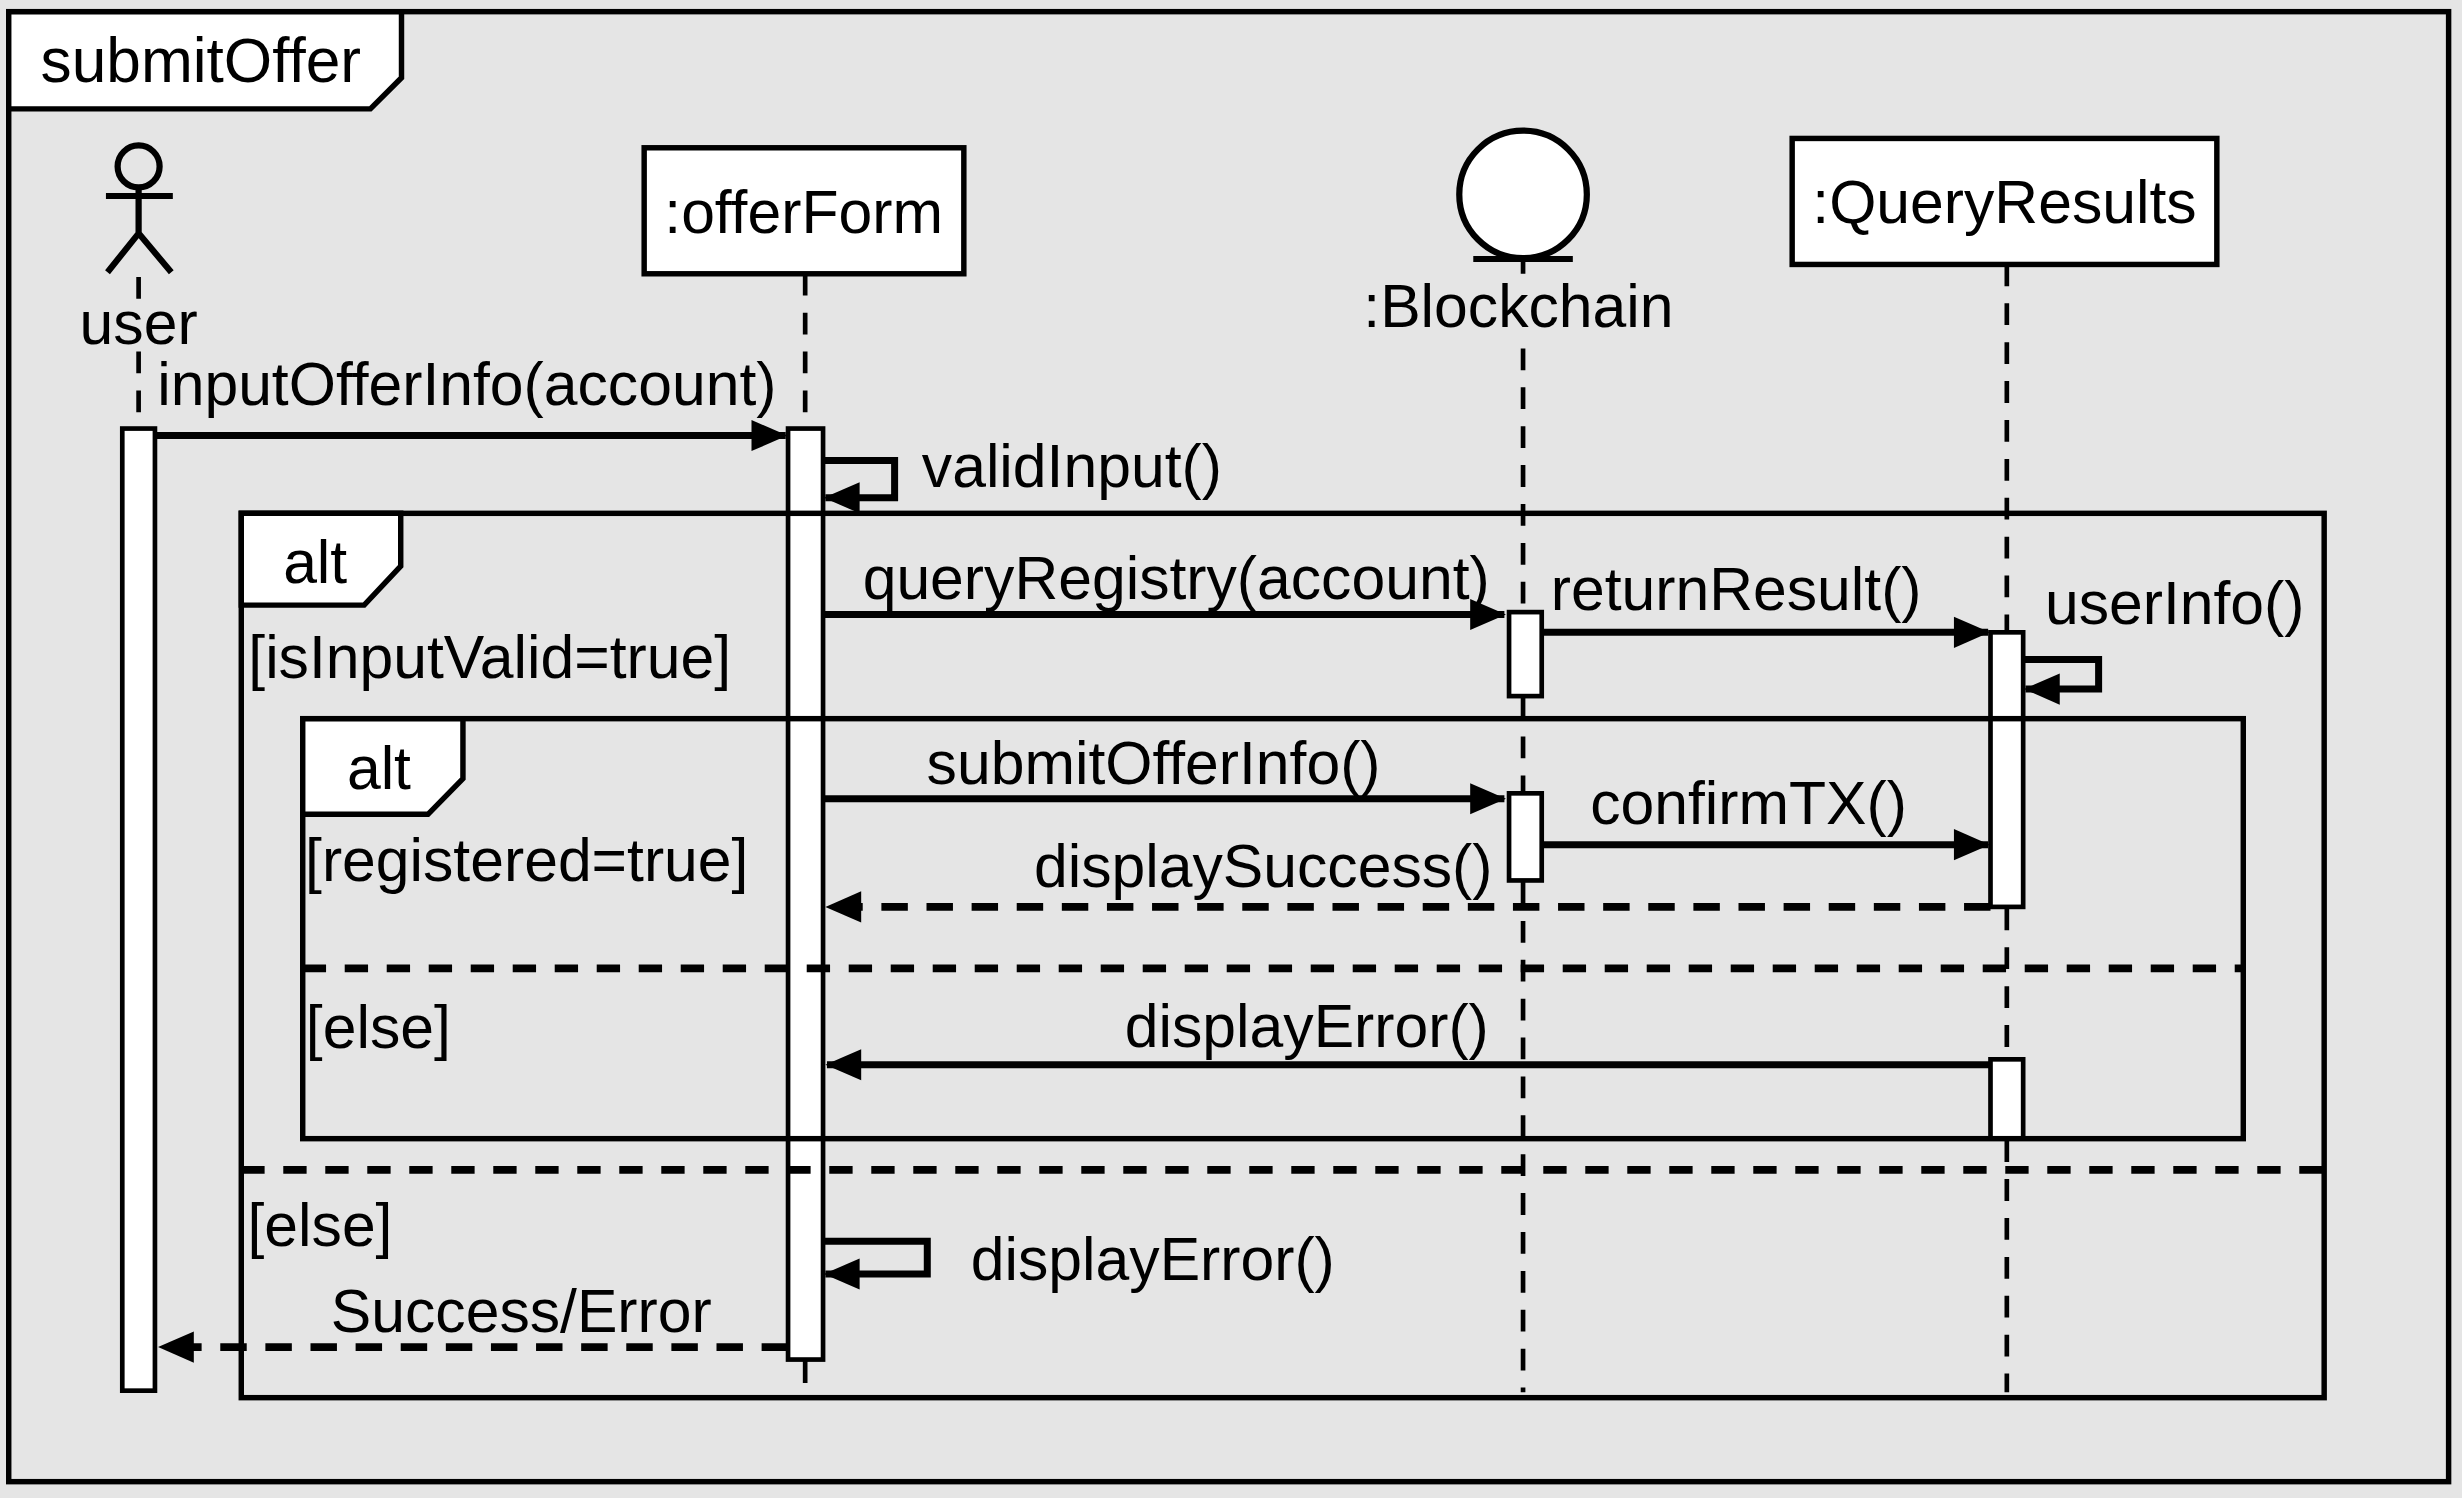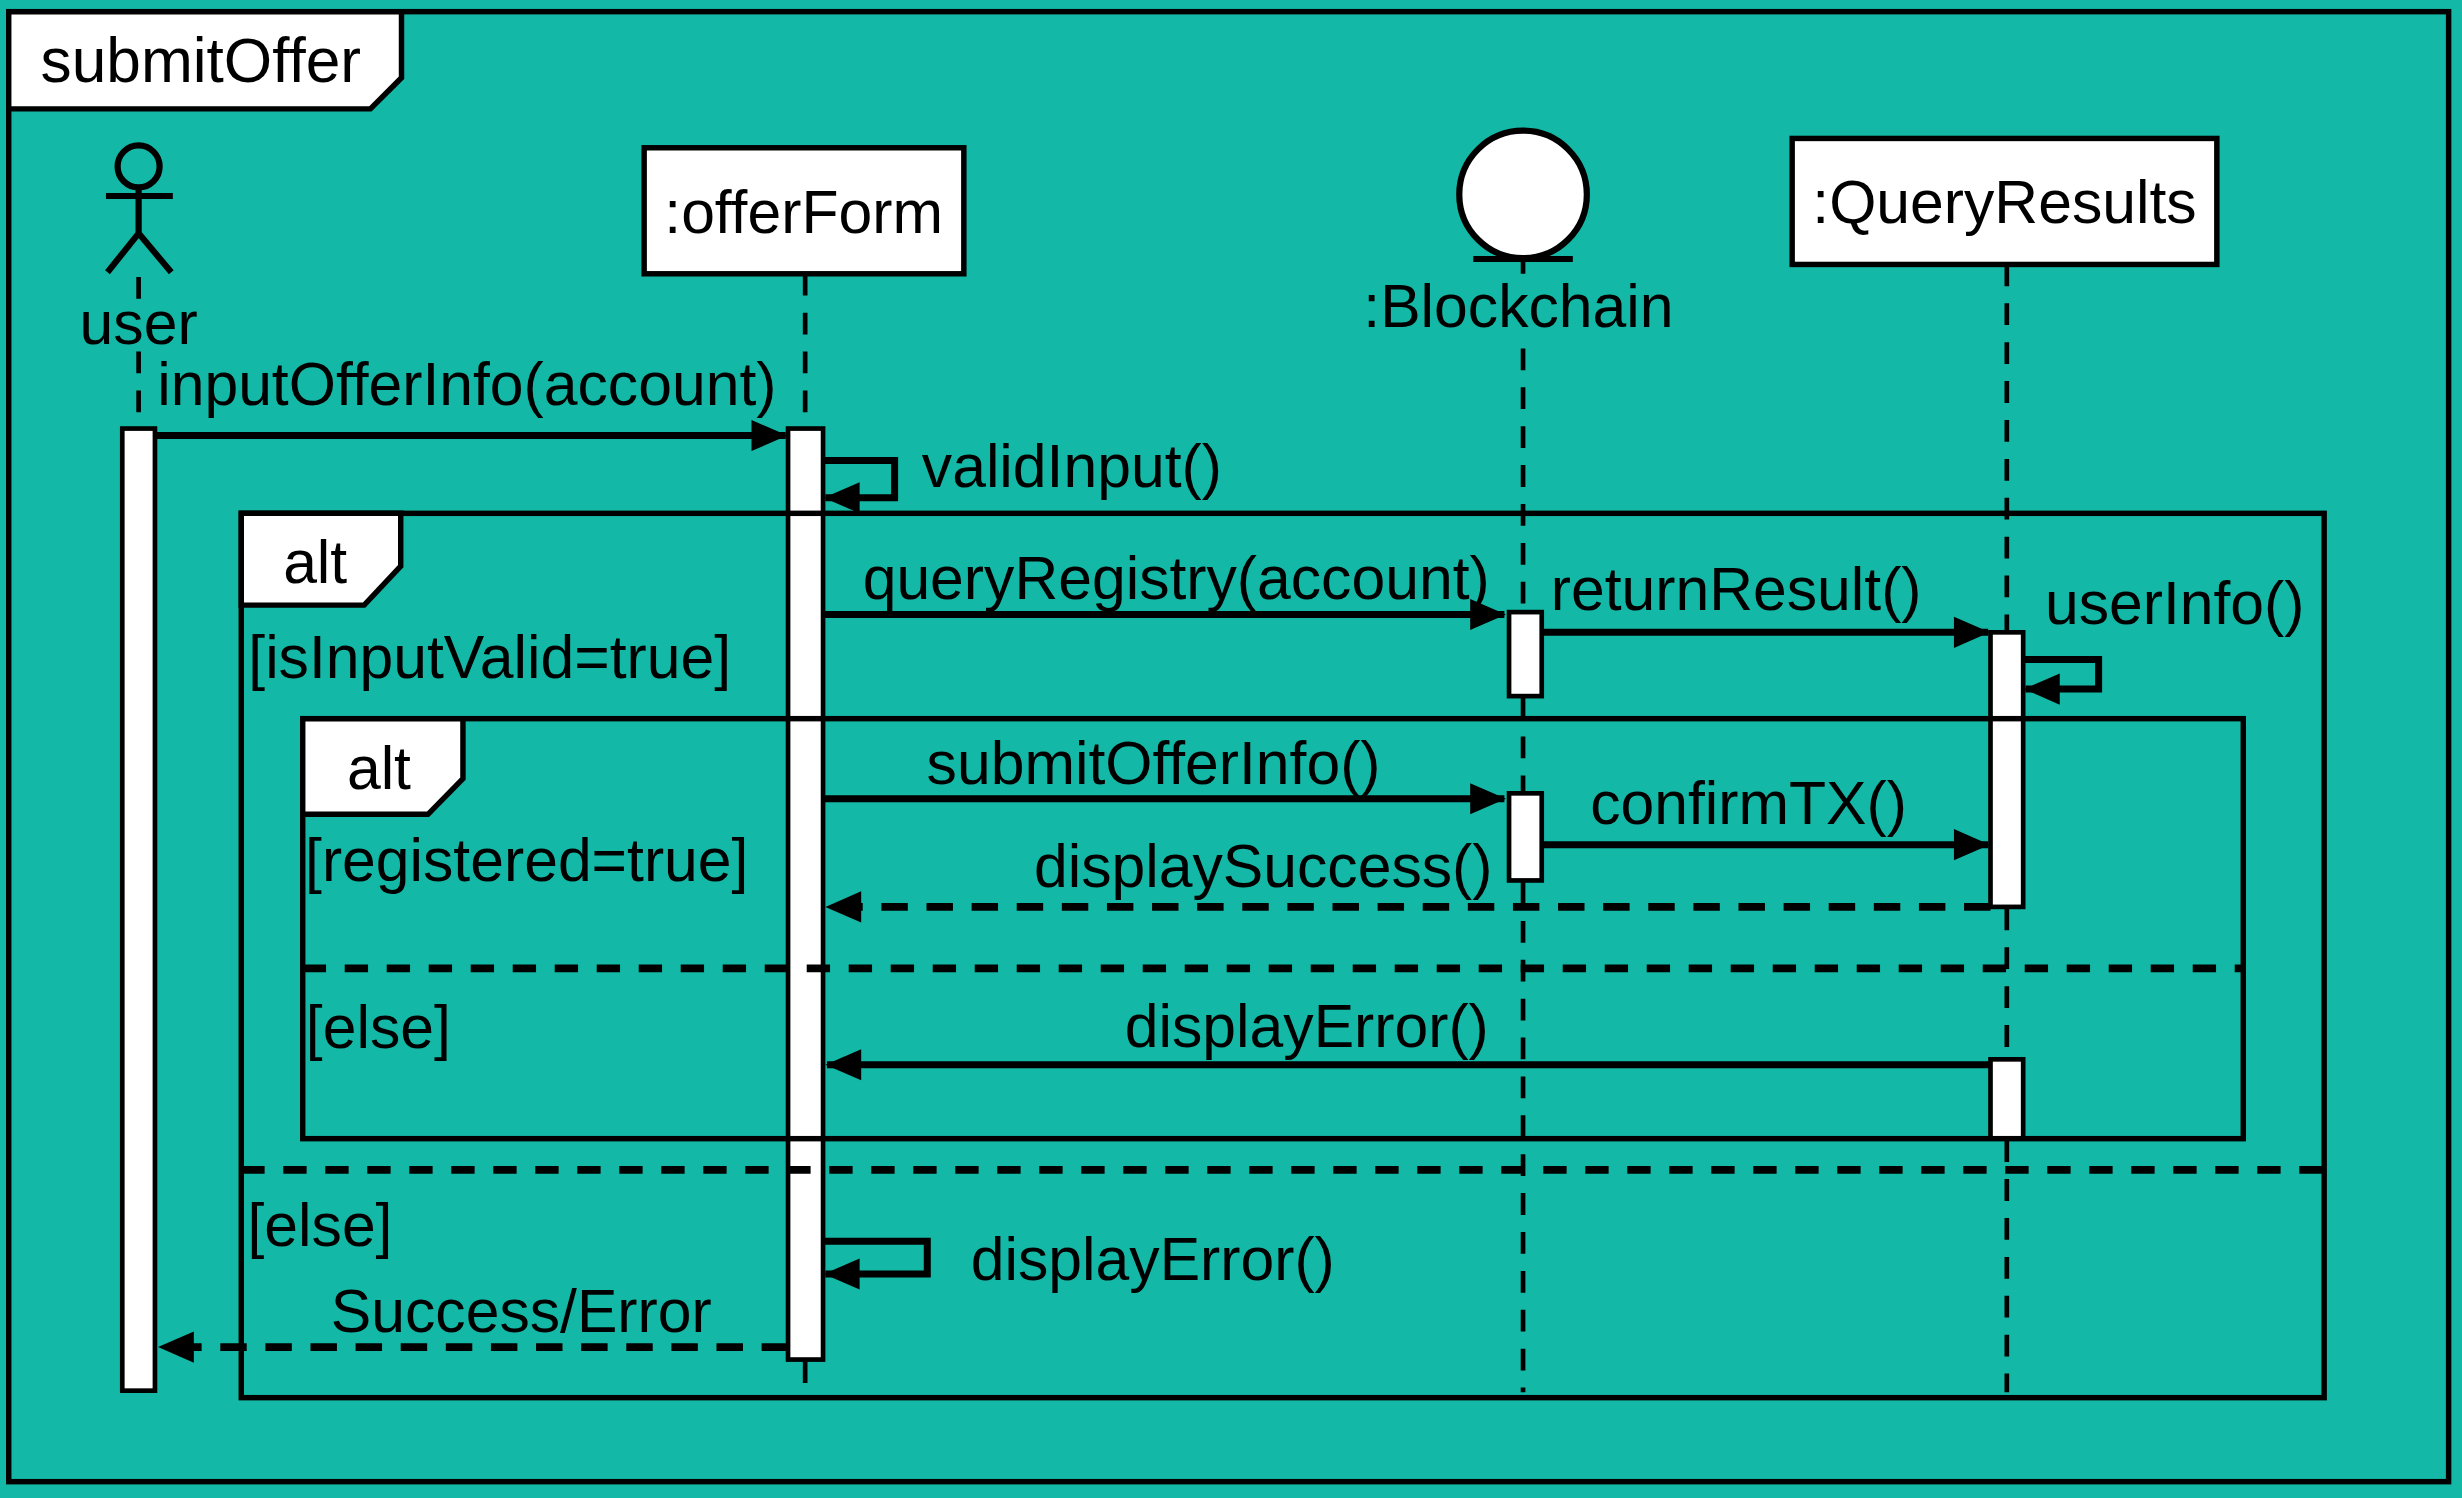--- a/index.html
+++ b/index.html
@@ -1,16 +1,16 @@
 <!DOCTYPE html>
 <html style="font-size:12.4px"><head>
 <meta charset="utf-8">
 <style>
   html,body{margin:0;padding:0;background:#ffffff;}
-  .stage{position:relative;width:2462px;height:1498px;background:#14b8a6;}
+  .stage{position:relative;width:2462px;height:1498px;background:#e5e5e5;}
   svg{display:block;}
   .frame{stroke:#000;stroke-width:7;fill:none;}
   .tab{stroke:#000;stroke-width:7;fill:#ffffff;}
   .box{stroke:#000;stroke-width:7;fill:#ffffff;}
   .shape{stroke:#000;stroke-width:8;fill:none;}
   .shapef{stroke:#000;stroke-width:8;fill:#ffffff;}
   .life{stroke:#000;stroke-width:6;fill:none;stroke-dasharray:28 22;}
   .bar{stroke:#000;stroke-width:6;fill:#ffffff;}
   .frag{stroke:#000;stroke-width:7;fill:none;}
   .sep{stroke:#000;stroke-width:10;fill:none;stroke-dasharray:30 24;}

